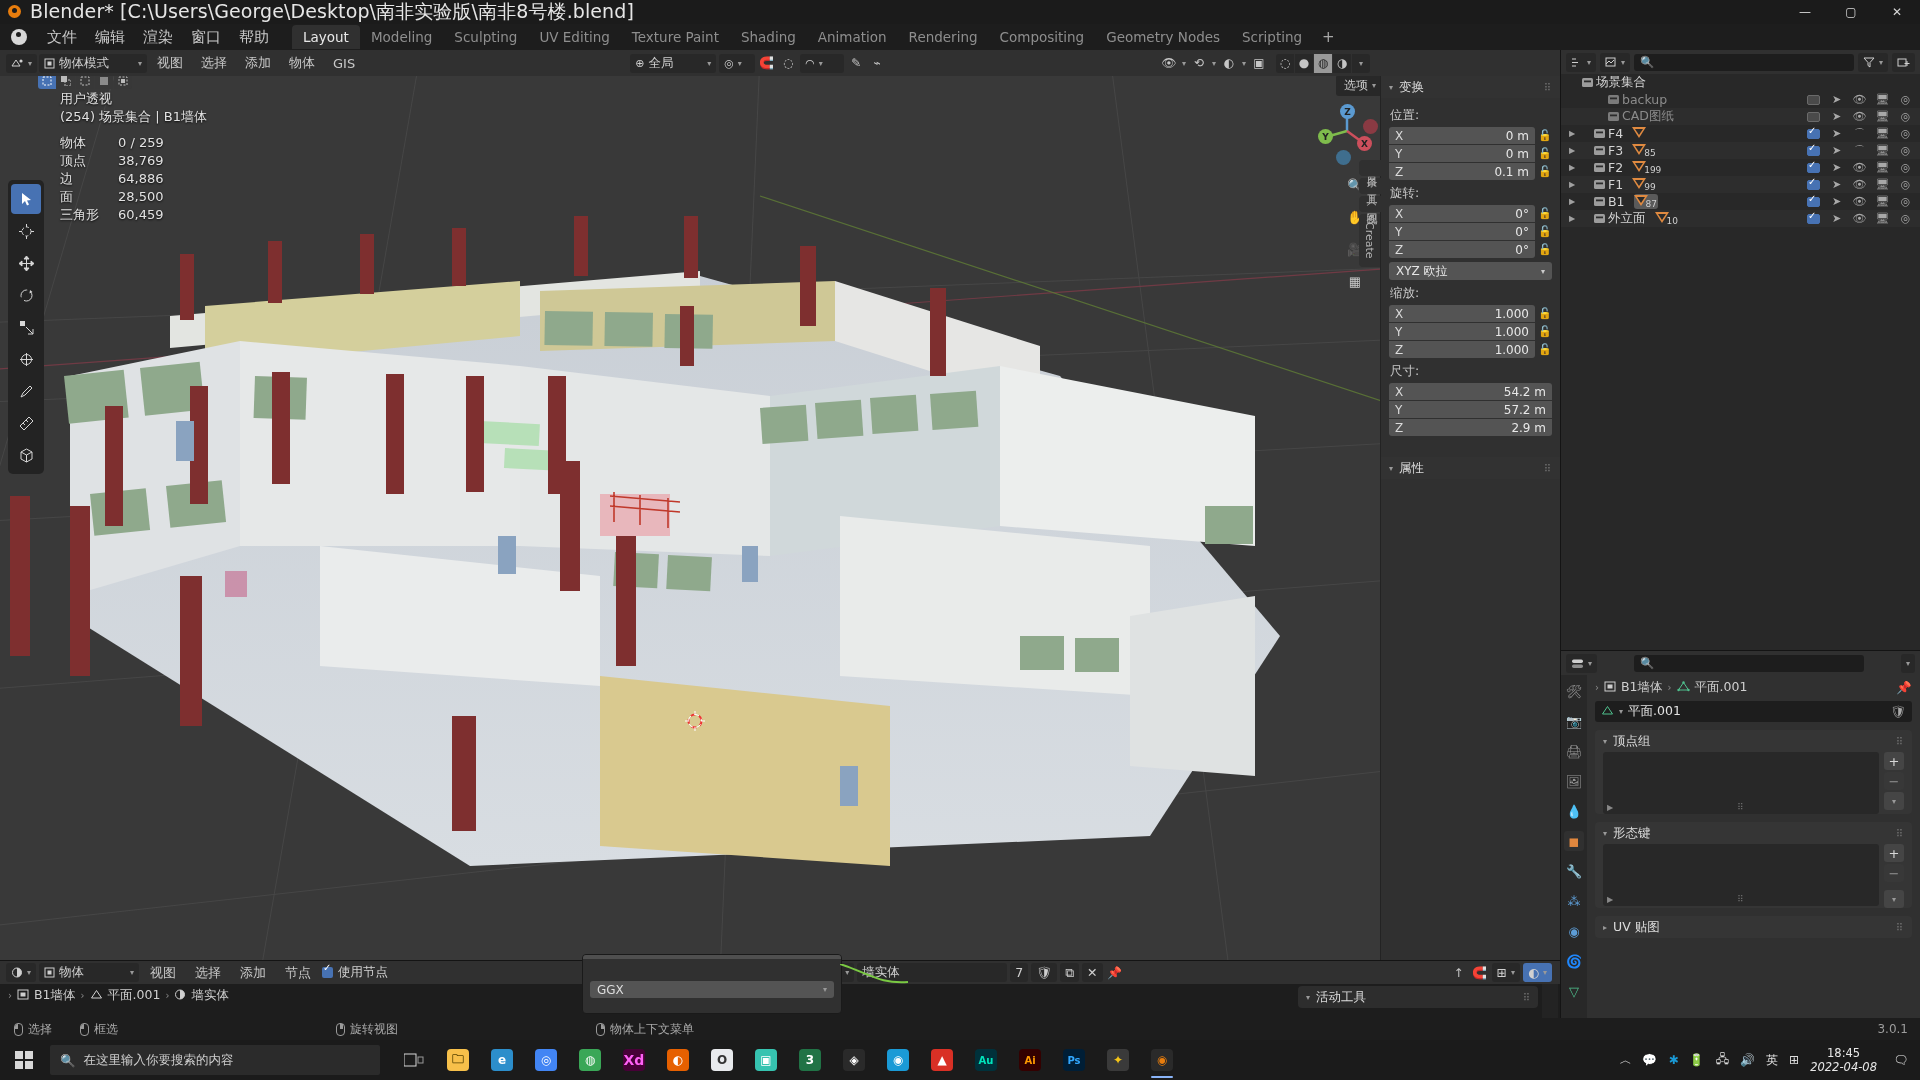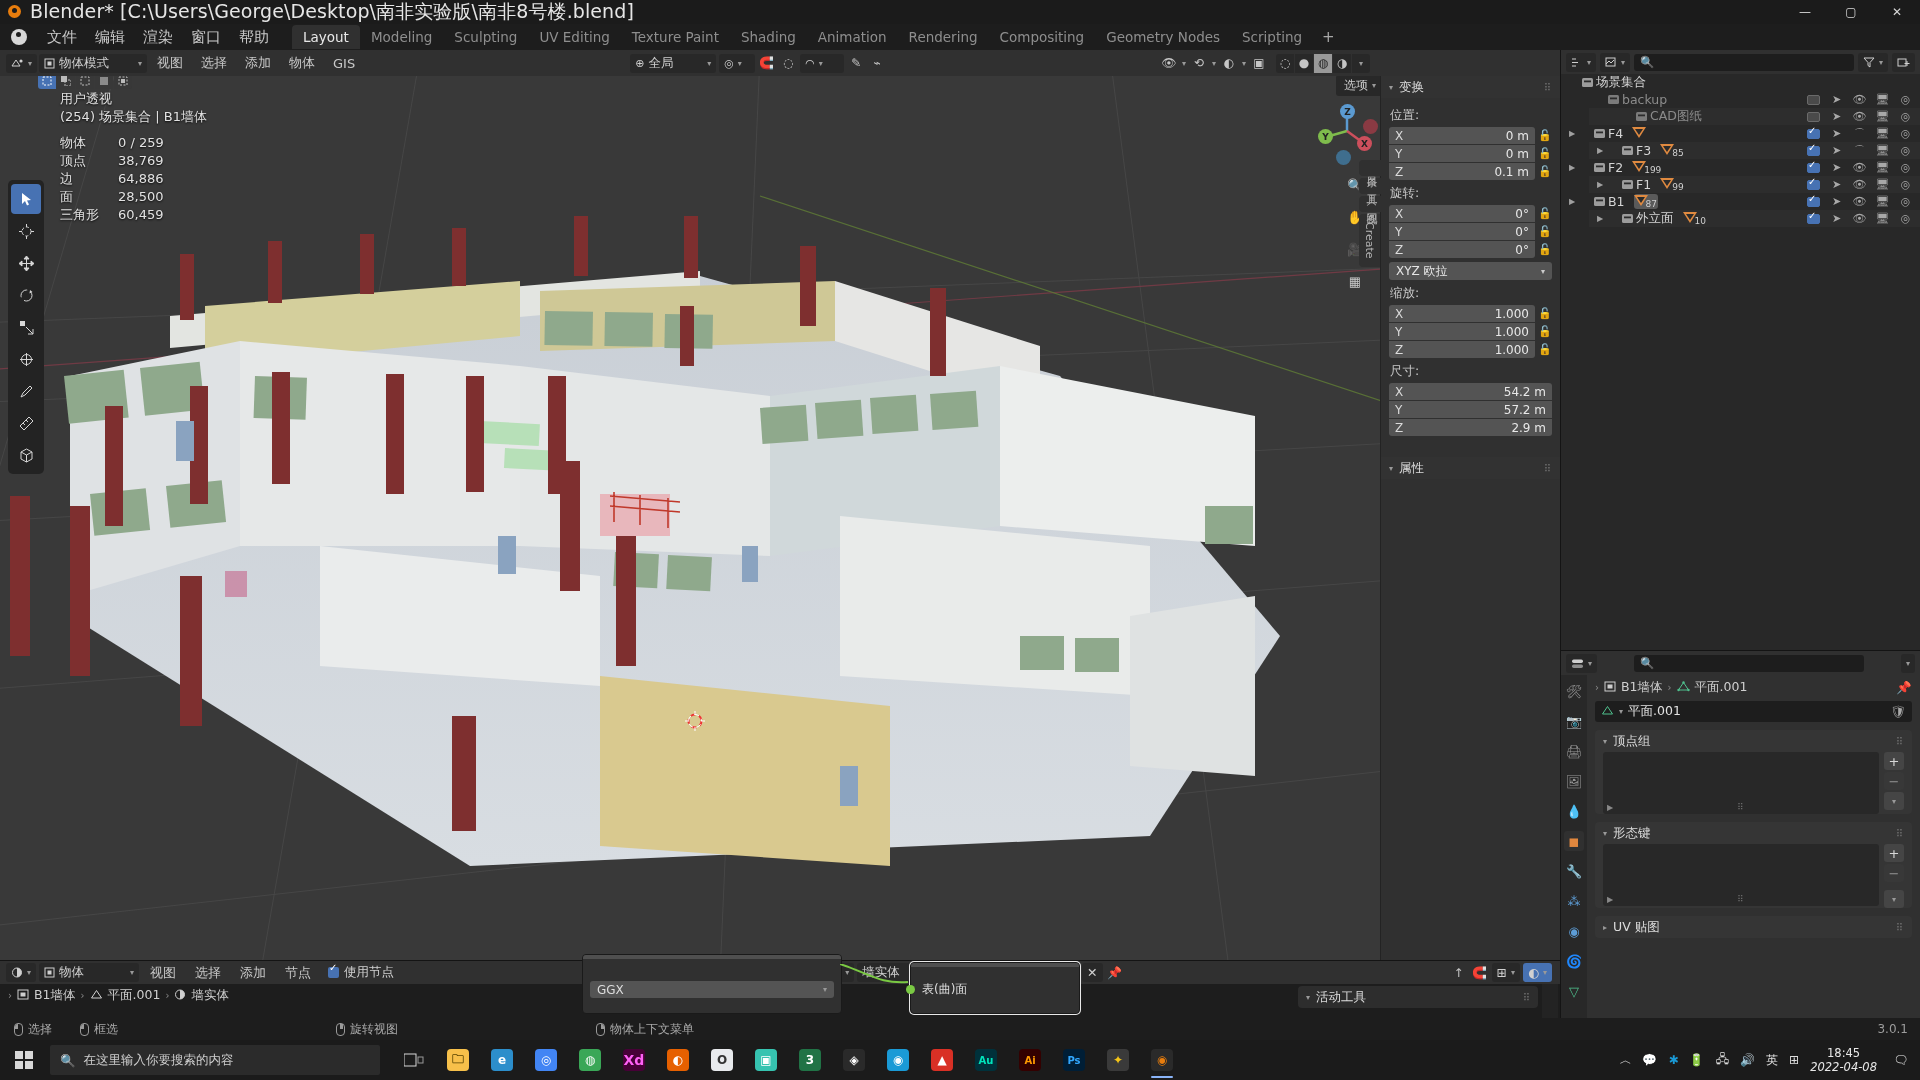--- a/index.html
+++ b/index.html
@@ -143,21 +143,21 @@
   
   .outliner {
     position:absolute; left:1560px; top:50px; width:360px; height:600px;
     background:#282828; border-left:1px solid #141414;
   }
   .ol-header { height:24px; background:#303030; display:flex; align-items:center; padding:0 5px; gap:4px; }
   .ol-search { flex:1; height:17px; background:#1d1d1d; border-radius:3px; display:flex;
      align-items:center; padding:0 6px; color:#7a7a7a; font-size:11.5px; gap:4px; }
   .ol-row { display:flex; align-items:center; height:17px; font-size:12.5px; padding-left:4px;
      position:relative; }
-  .ol-row.alt { background:#2d2d2d;margin-left:28px; }
+  .ol-row.alt { background:#2d2d2d; }
   .ol-row .tri { width:14px; color:#a0a0a0; font-size:8px; text-align:center; }
   .ol-row .cicon { width:17px; display:flex; align-items:center; justify-content:center; }
   .ol-row .nm { color:#d4d4d4; }
   .ol-row .nm.dim { color:#8b8b8b; }
   .ol-row .badge { margin-left:9px; position:relative; width:24px; height:15px; }
   .ol-row .badge .tri-d { position:absolute; left:0; top:1px; width:0; height:0;
      border-left:7px solid transparent; border-right:7px solid transparent; border-top:11px solid #e08a40; }
   .ol-row .badge .tri-i { position:absolute; left:3px; top:3px; width:0; height:0;
      border-left:4px solid transparent; border-right:4px solid transparent; border-top:6px solid #2b2b2b; }
   .ol-row .badge .cnt { position:absolute; left:12px; top:5px; font-size:9px; color:#cfcfcf; }
@@ -1116,21 +1116,21 @@
             <rect x="1" y="1" width="9" height="9" fill="none" stroke="#cfcfcf"></rect>
             <rect x="3.5" y="3.5" width="4" height="4" fill="#cfcfcf"></rect>
           </svg>
         <span>物体</span>
         <span class="chev" style="margin-left:auto">▾</span>
       </div>
       <div class="hdr-menu">视图</div>
       <div class="hdr-menu">选择</div>
       <div class="hdr-menu">添加</div>
       <div class="hdr-menu">节点</div>
-      <div style="display:flex;align-items:center;gap:5px;margin-left:6px;">
+      <div style="display:flex;align-items:center;gap:5px;">
         <span class="ckbox"></span>
         <span style="font-size:12.5px;color:#d0d0d0;">使用节点</span>
       </div>
 
       <div style="margin-left:auto;display:flex;align-items:center;gap:3px;padding-right:8px;">
         <div class="hdr-btn" style="width:82px;">
           <span>Slot 1</span>
           <span class="chev" style="margin-left:auto">▾</span>
         </div>
         <div class="hdr-btn">
@@ -1188,27 +1188,20 @@
       <div class="node" style="left:582px; top:-30px; width:260px; height:60px;">
         <div class="nh"></div>
         <div class="nb" style="padding-top:22px;">
           <div style="background:#545454;border-radius:3px;height:17px;display:flex;align-items:center;padding:0 7px;font-size:12px;">
             <span>GGX</span>
             <span class="chev" style="margin-left:auto">▾</span>
           </div>
         </div>
       </div>
 
-      <div class="node sel-node" style="left:910px; top:-22px; width:170px; height:52px;">
-        <div class="nh"></div>
-        <div class="nb" style="padding-top:14px;display:flex;align-items:center;gap:7px;">
-          <span style="width:9px;height:9px;border-radius:50%;background:#7ac943;display:inline-block;margin-left:-12px;"></span>
-          <span>表(曲)面</span>
-        </div>
-      </div>
 
       <svg style="position:absolute;left:840px;top:-20px;width:80px;height:50px;pointer-events:none;">
         <path d="M0 0 C30 10, 40 20, 68 18" stroke="#7ac943" stroke-width="2" fill="none"></path>
       </svg>
 
       <div style="position:absolute;right:22px;top:2px;width:240px;background:#2d2d2d;border-radius:4px;">
         <div class="ph" style="display:flex;align-items:center;gap:6px;height:22px;padding:0 8px;font-size:12.5px;color:#dcdcdc;">
           <span class="chev">▾</span>
           <span>活动工具</span>
           <span class="dots" style="margin-left:auto;color:#6e6e6e;font-size:10px;">⠿</span>

